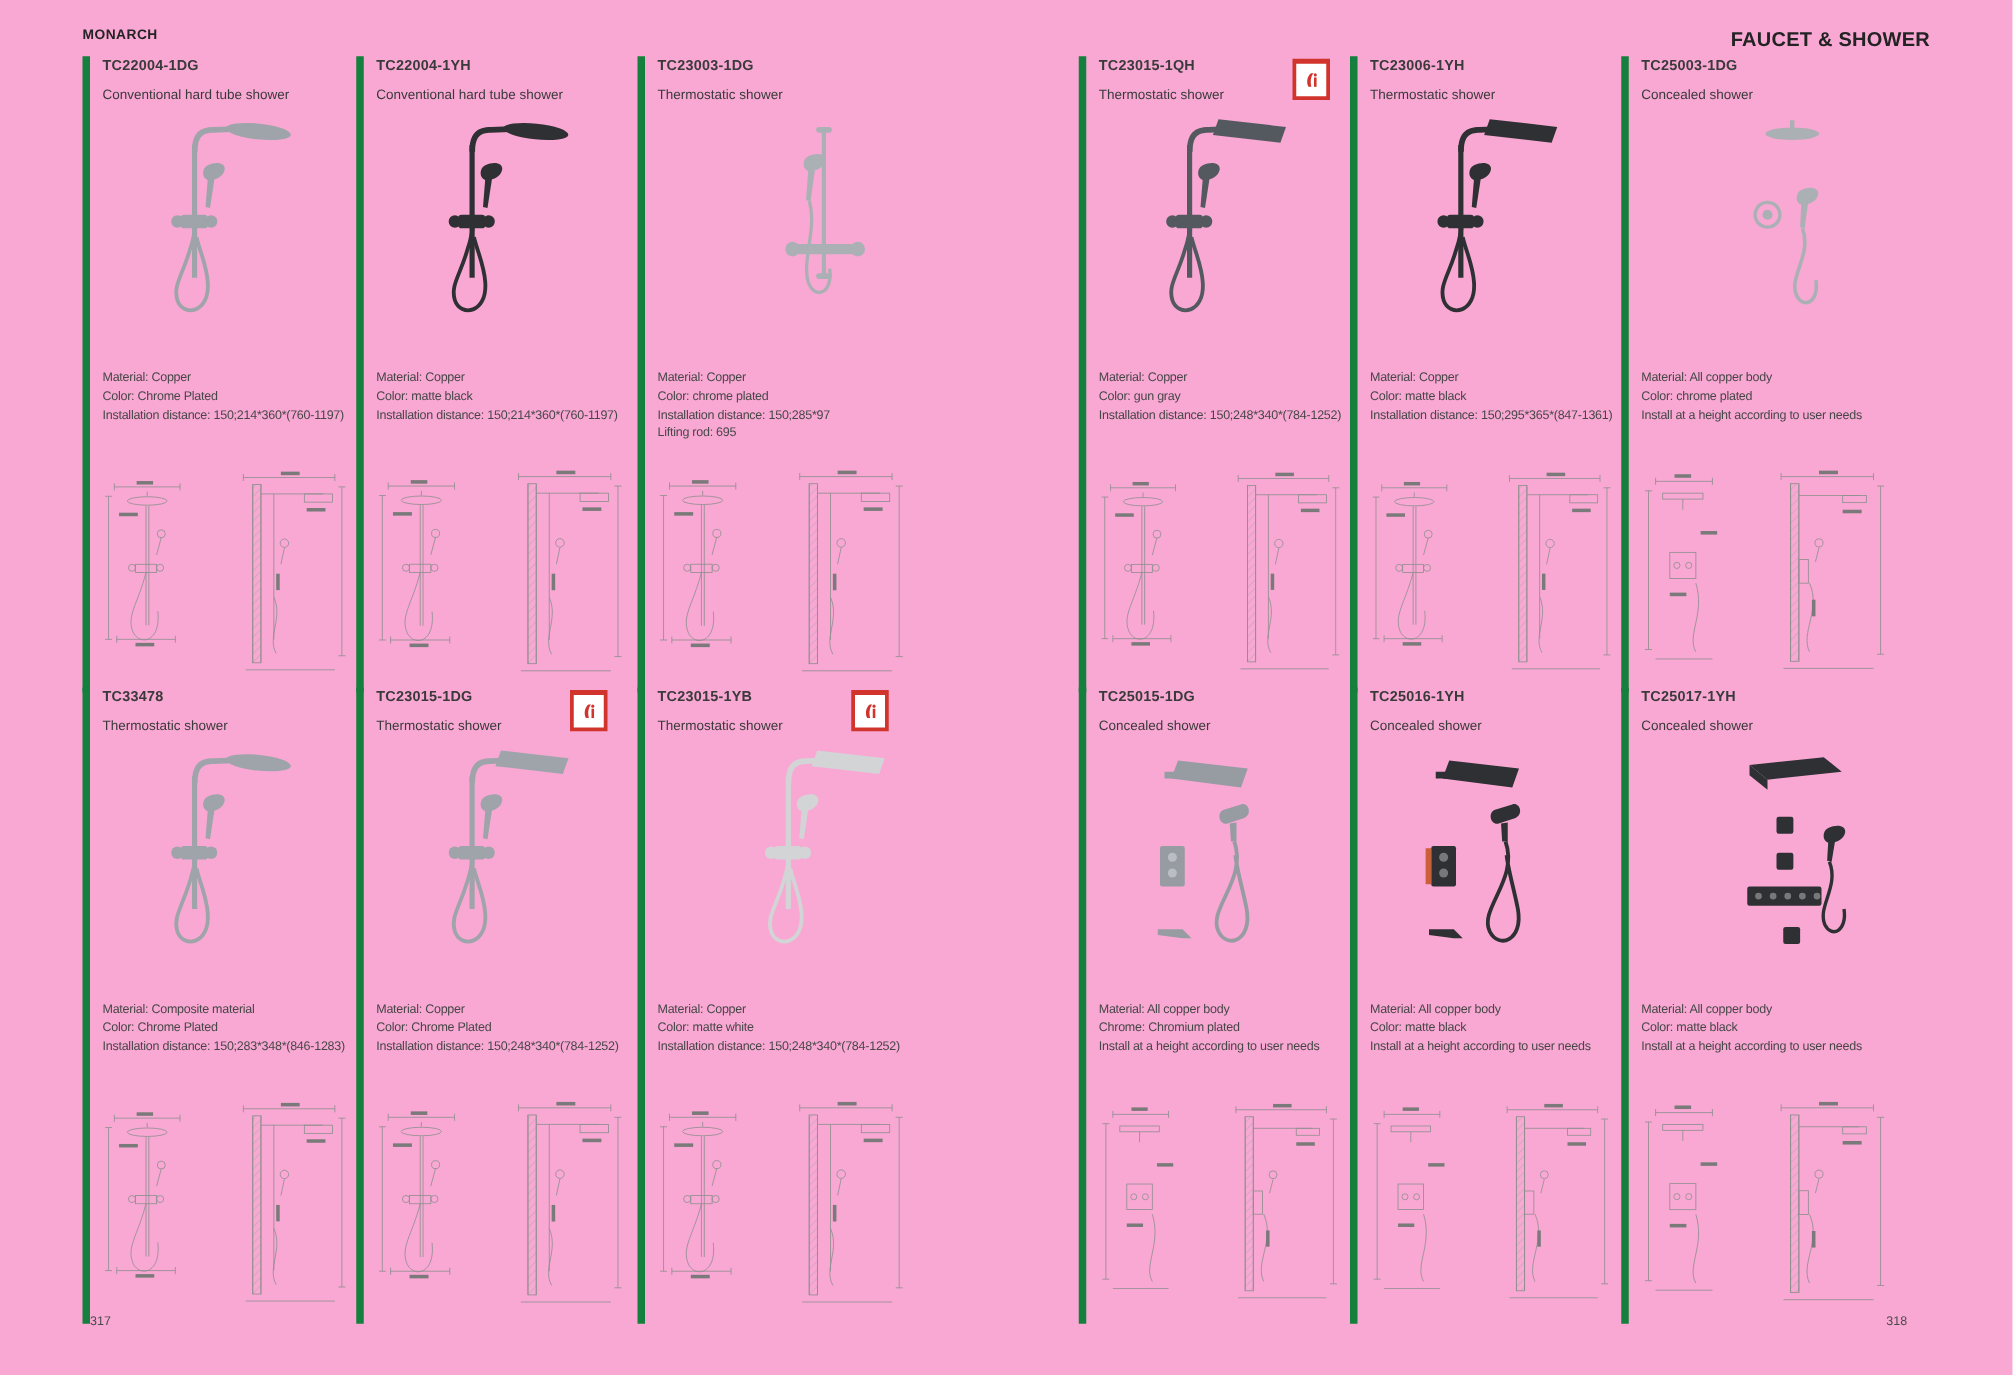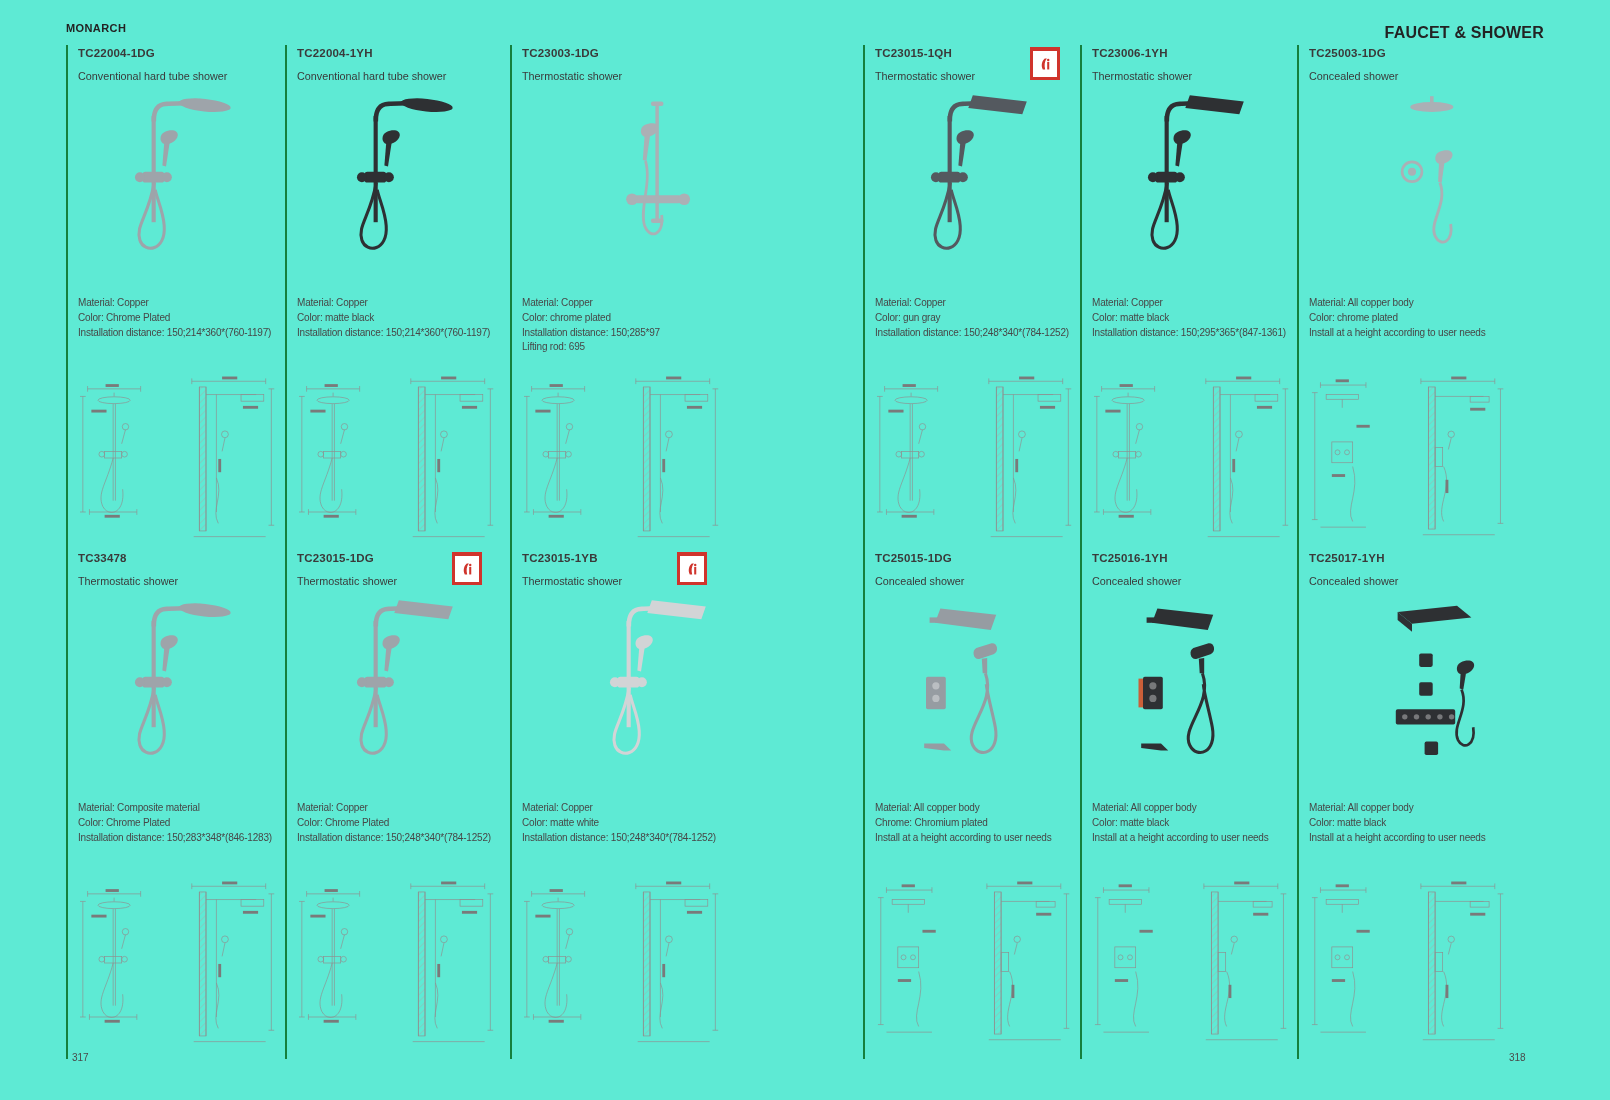--- a/index.html
+++ b/index.html
@@ -1,30 +1,30 @@
 <!DOCTYPE html>
 <html><head>
 <meta charset="utf-8">
 <style>
   html,body { margin:0; padding:0; background:#ffffff; }
   body { width:1610px; height:1100px; font-family:"Liberation Sans", sans-serif; color:#3a3a3a; }
-  #canvas { position:relative; width:1610px; height:1100px; overflow:hidden; background:#5eead4;text-decoration:underline; }
+  #canvas { position:relative; width:1610px; height:1100px; overflow:hidden; background:#f9a8d4;text-decoration:underline; }
 
   .brand   { position:absolute; left:66px; top:22px; font-size:11px; font-weight:bold; color:#232323; letter-spacing:.4px; }
   .section { position:absolute; right:66px; top:24px; font-size:16px; font-weight:bold; color:#232323; letter-spacing:.2px; }
 
   .half { position:absolute; top:45px; }
   .half.leftpg  { left:66px;  width:724px; }
   .half.rightpg { left:843px; width:700px; }
   .prow { display:grid; height:478px; }
   .half.leftpg  .prow { grid-template-columns:219px 225px 280px; }
   .half.rightpg .prow { grid-template-columns:217px 217px 266px;padding-left:20px; }
   .prow + .prow { margin-top:27px; }
 
-  .cell { position:relative; border-left:2px solid #15803d; padding:2px 4px 0 10px; box-sizing:border-box; }
+  .cell { position:relative; border-left:6px solid #15803d; padding:2px 4px 0 10px; box-sizing:border-box; }
   .code  { font-size:11.5px; font-weight:bold; color:#3a3a3a; letter-spacing:.2px; }
   .ptype { font-size:10.8px; color:#3a3a3a; margin-top:11px; }
 
   .photo { height:194px; display:flex; align-items:center; justify-content:center; }
   .photo svg { height:180px; }
 
   .info  { height:64px; margin-top:20px; overflow:hidden; }
   .iline { font-size:10px; color:#474747; line-height:14.8px; white-space:nowrap; overflow:hidden; letter-spacing:-0.2px; }
 
   .drawing { height:186px; margin-top:8px; display:flex; align-items:flex-start; }

